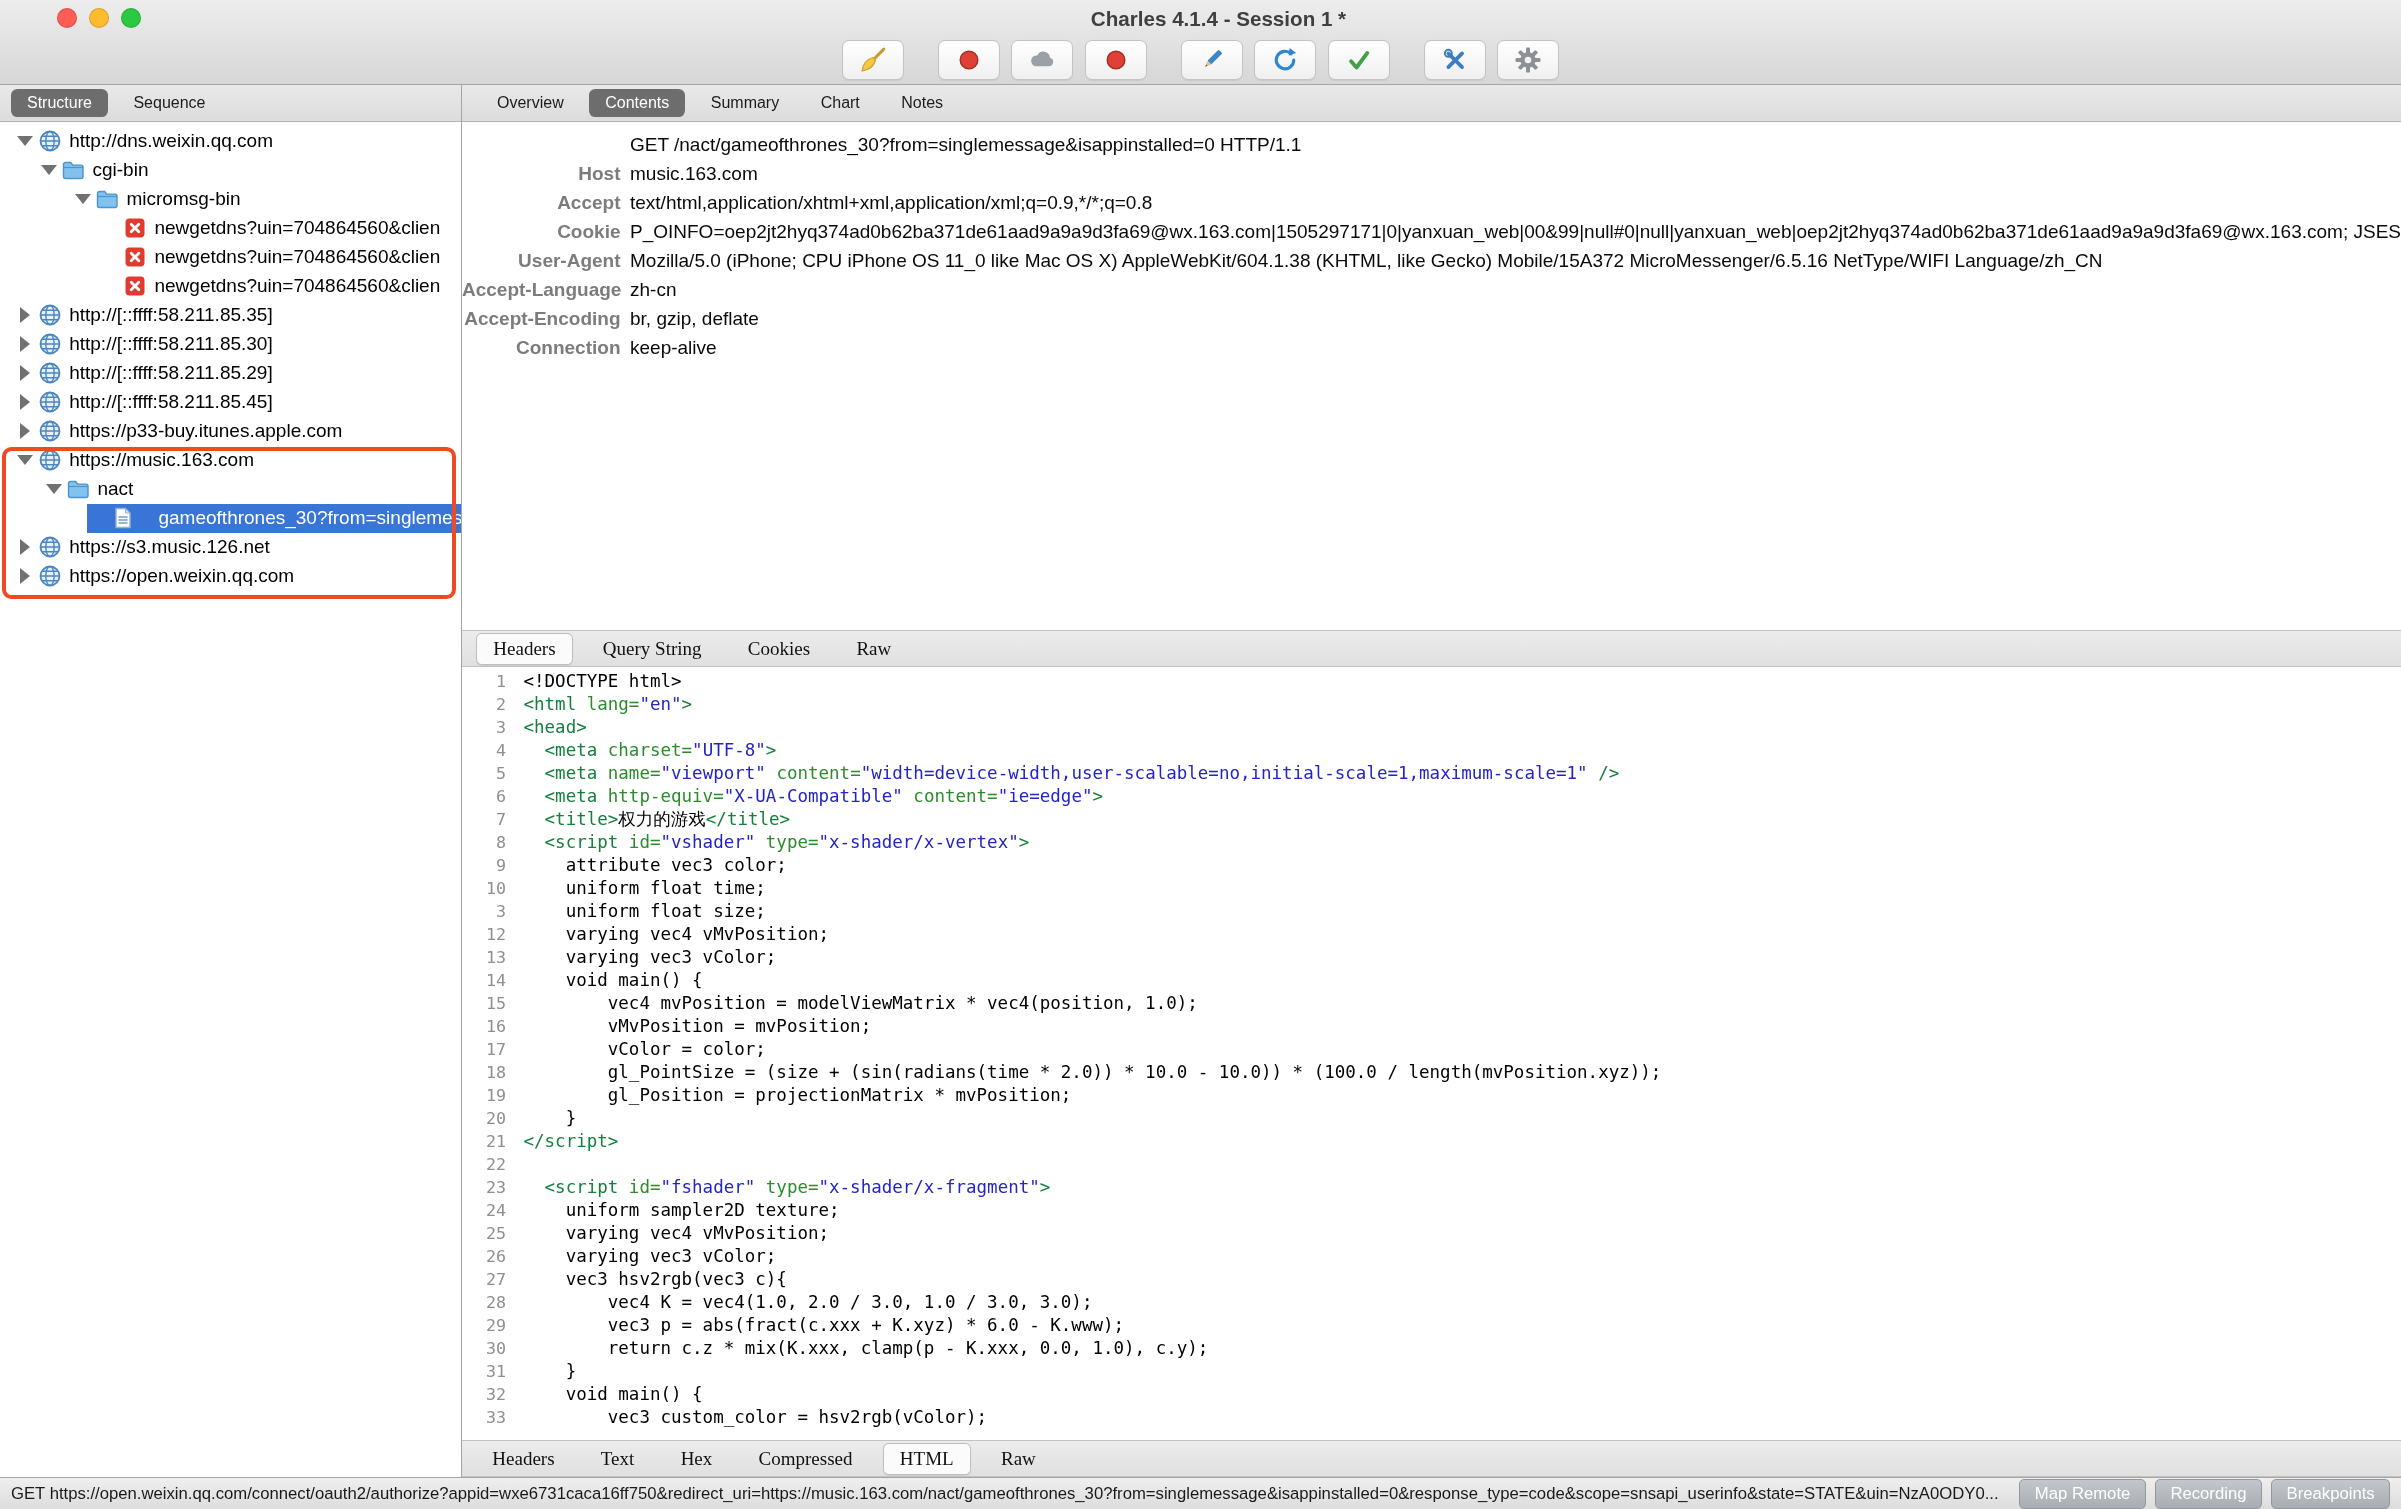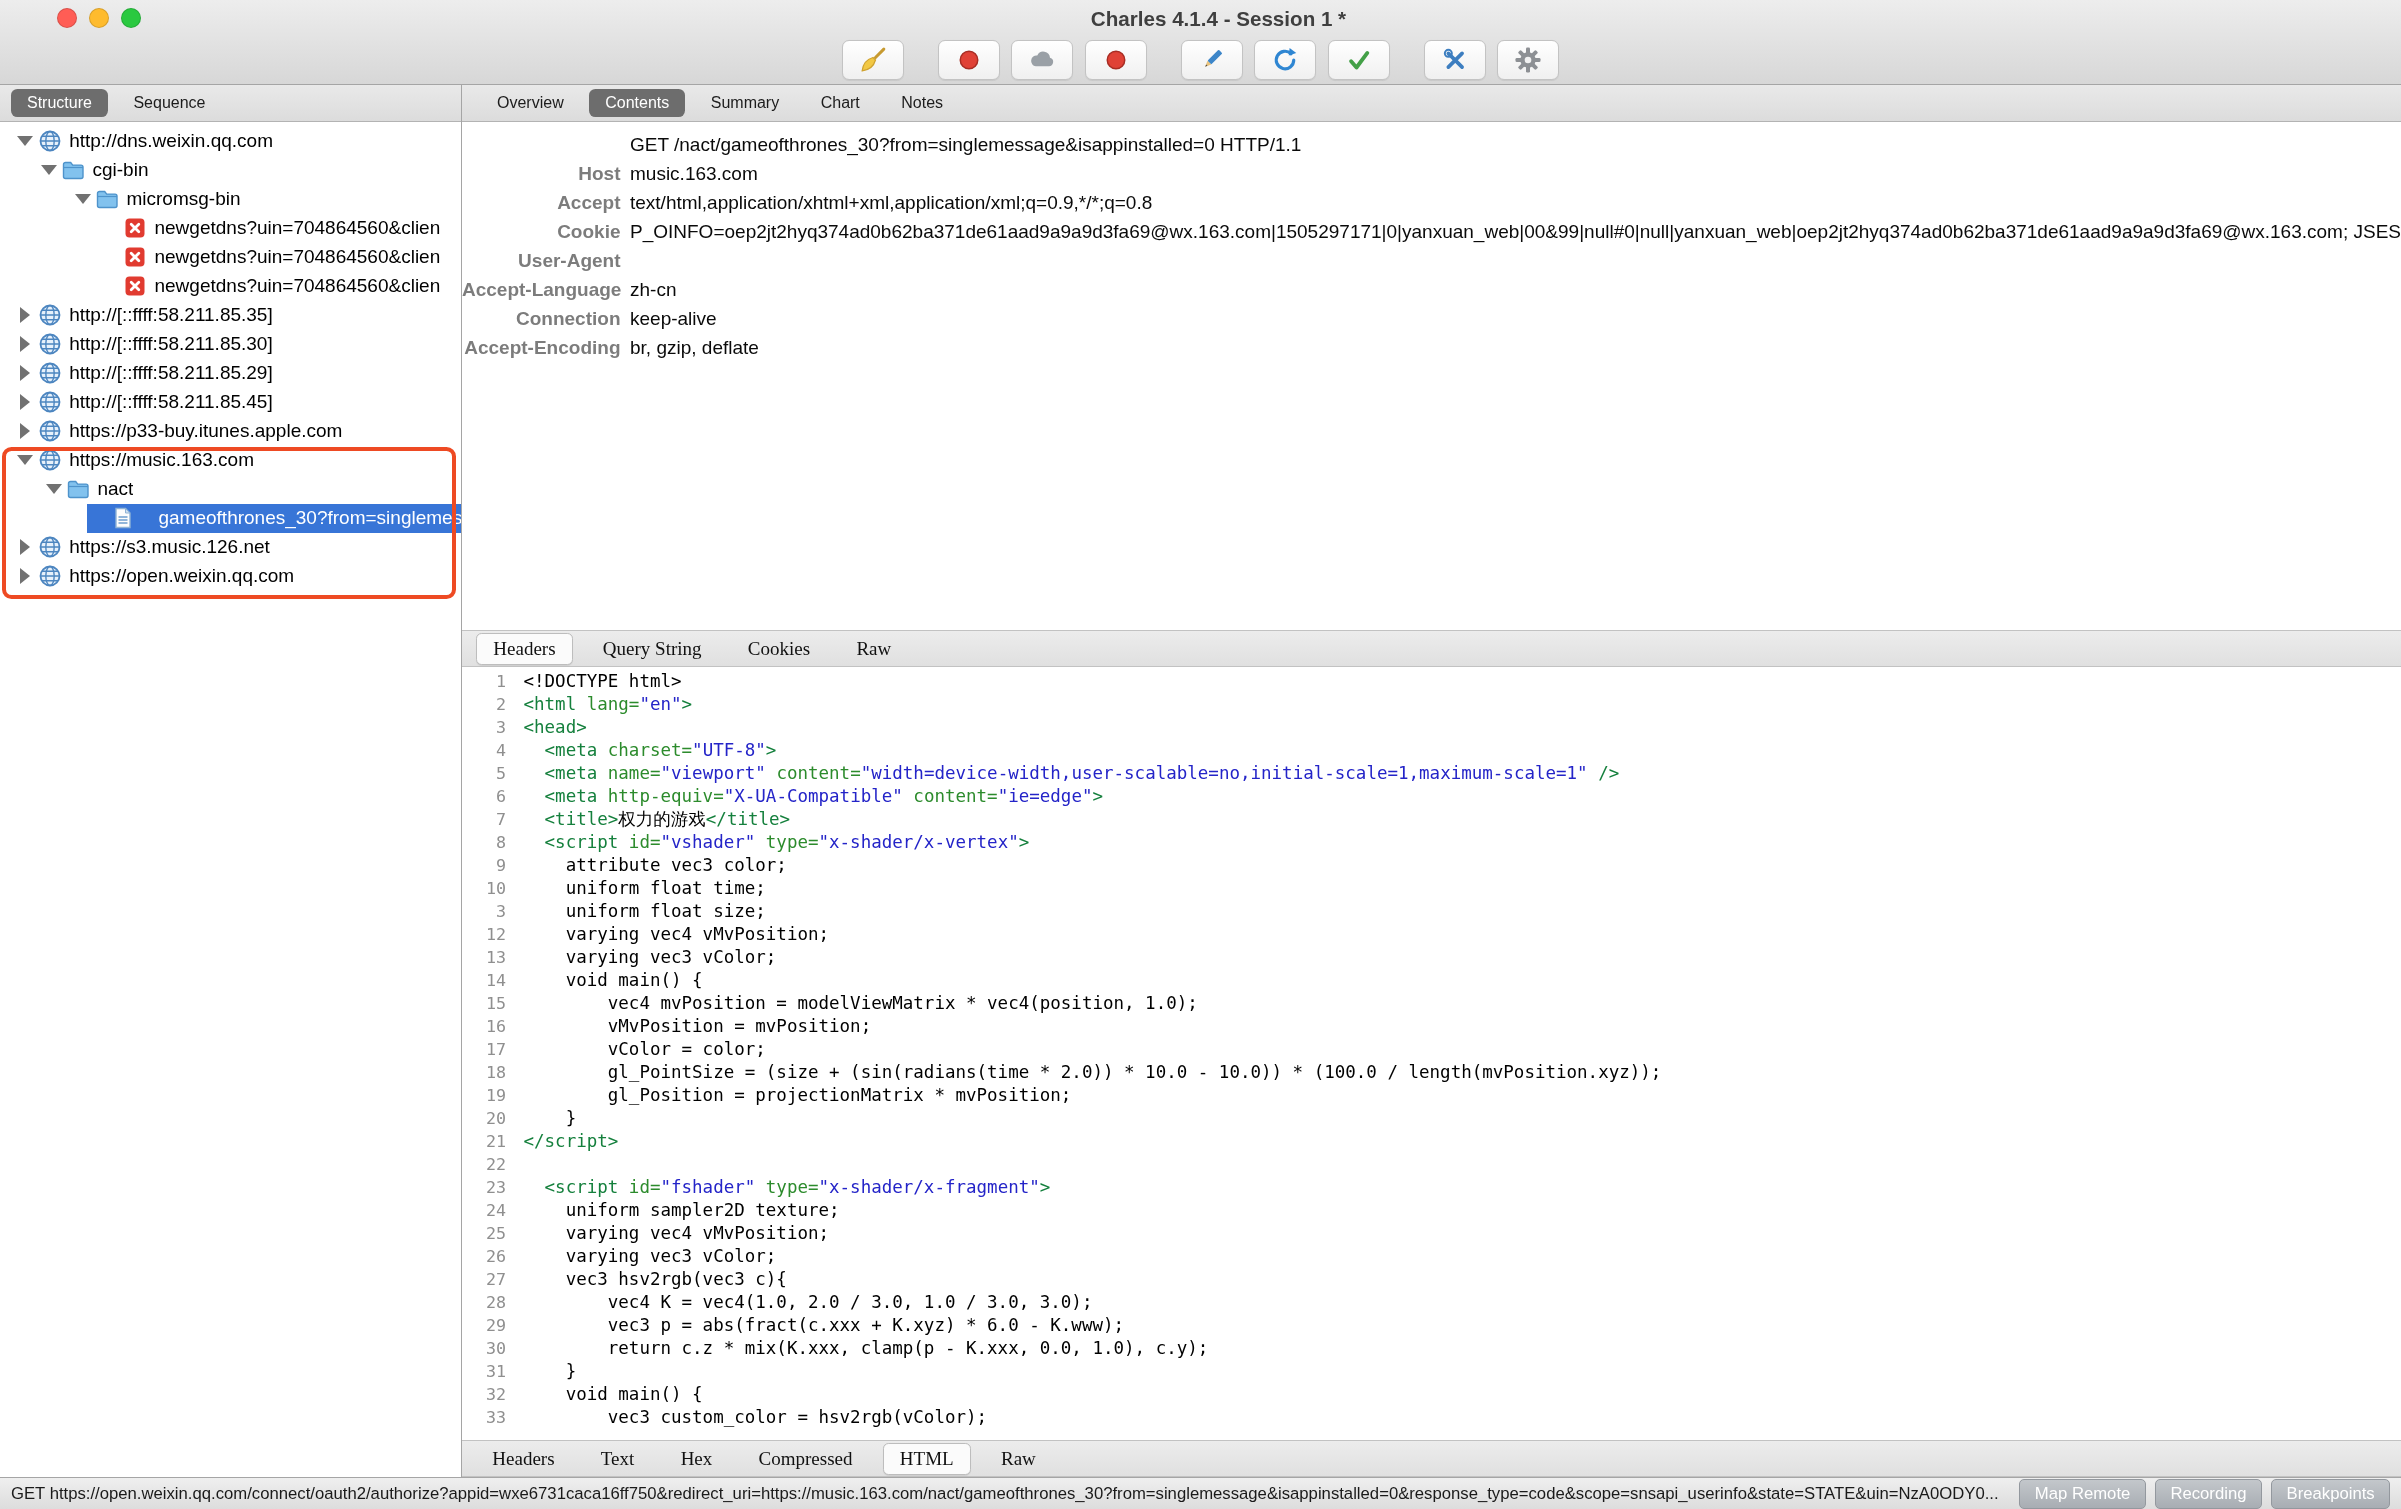--- a/index.html
+++ b/index.html
@@ -386,32 +386,33 @@
           <div class="hrow">
             <span class="hlabel">Accept</span>
             <span class="hvalue">text/html,application/xhtml+xml,application/xml;q=0.9,*/*;q=0.8</span>
           </div>
           <div class="hrow">
             <span class="hlabel">Cookie</span>
             <span class="hvalue">P_OINFO=oep2jt2hyq374ad0b62ba371de61aad9a9a9d3fa69@wx.163.com|1505297171|0|yanxuan_web|00&amp;99|null#0|null|yanxuan_web|oep2jt2hyq374ad0b62ba371de61aad9a9a9d3fa69@wx.163.com; JSES...</span>
           </div>
           <div class="hrow">
             <span class="hlabel">User-Agent</span>
+            <span class="hvalue">Mozilla/5.0 (iPhone; CPU iPhone OS 11_0 like Mac OS X) AppleWebKit/604.1.38 (KHTML, like Gecko) Mobile/15A372 MicroMessenger/6.5.16 NetType/WIFI Language/zh_CN</span>
           </div>
           <div class="hrow">
             <span class="hlabel">Accept-Language</span>
             <span class="hvalue">zh-cn</span>
           </div>
           <div class="hrow">
+            <span class="hlabel">Accept-Encoding</span>
+            <span class="hvalue">br, gzip, deflate</span>
+          </div>
+          <div class="hrow">
             <span class="hlabel">Connection</span>
             <span class="hvalue">keep-alive</span>
-          </div>
-          <div class="hrow">
-            <span class="hlabel">Accept-Encoding</span>
-            <span class="hvalue">br, gzip, deflate</span>
           </div>
         </div>
       <div class="subtabs">
           <div class="stab selected">Headers</div>
           <div class="stab">Query String</div>
           <div class="stab">Cookies</div>
           <div class="stab">Raw</div>
         </div>
       <div class="response">
           <div class="cline"><span class="lnum">1</span><span class="ccode"><span class="c-p">&lt;!DOCTYPE html&gt;</span></span></div>

